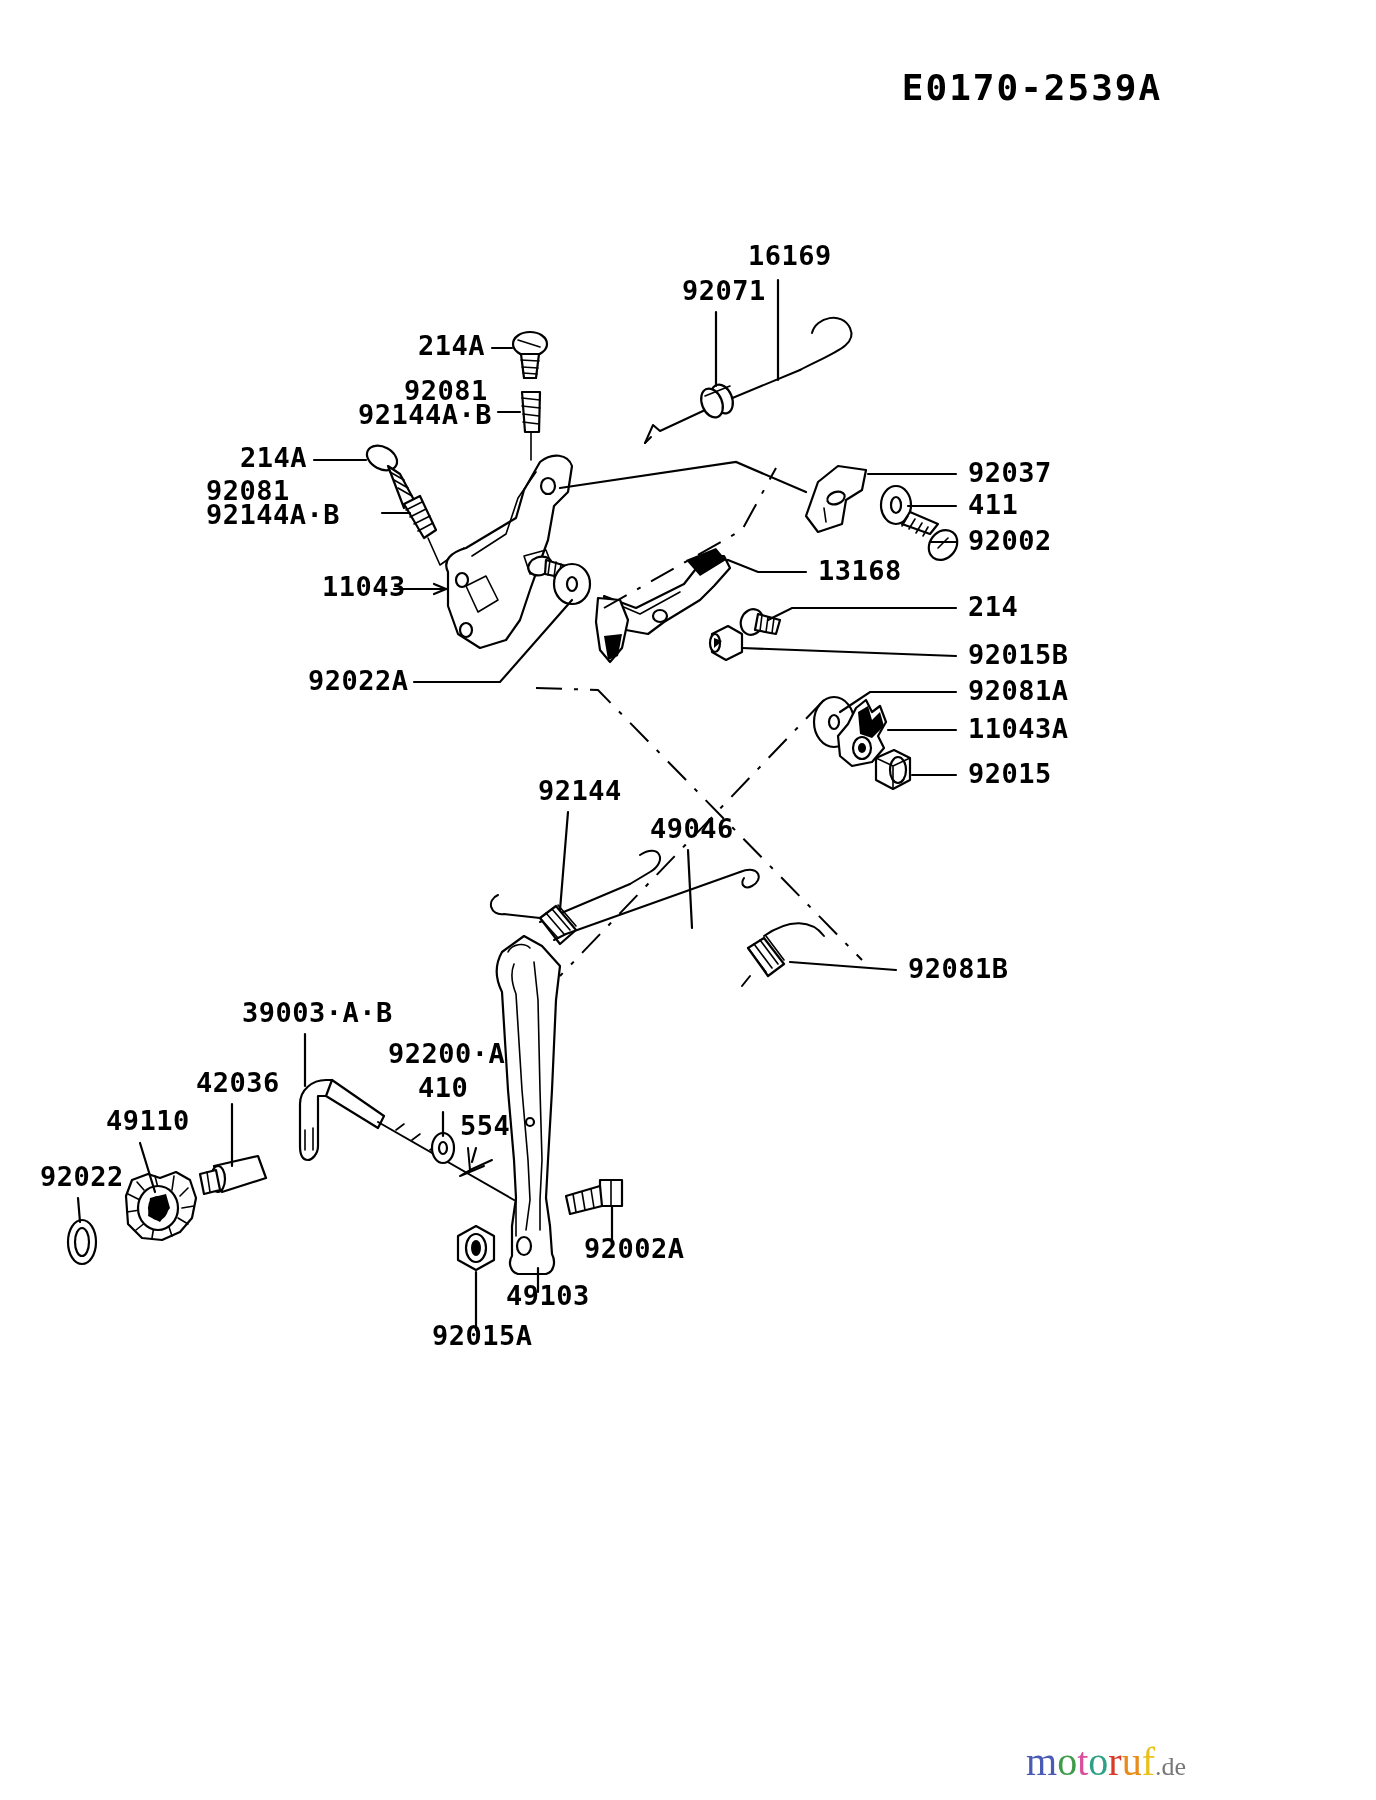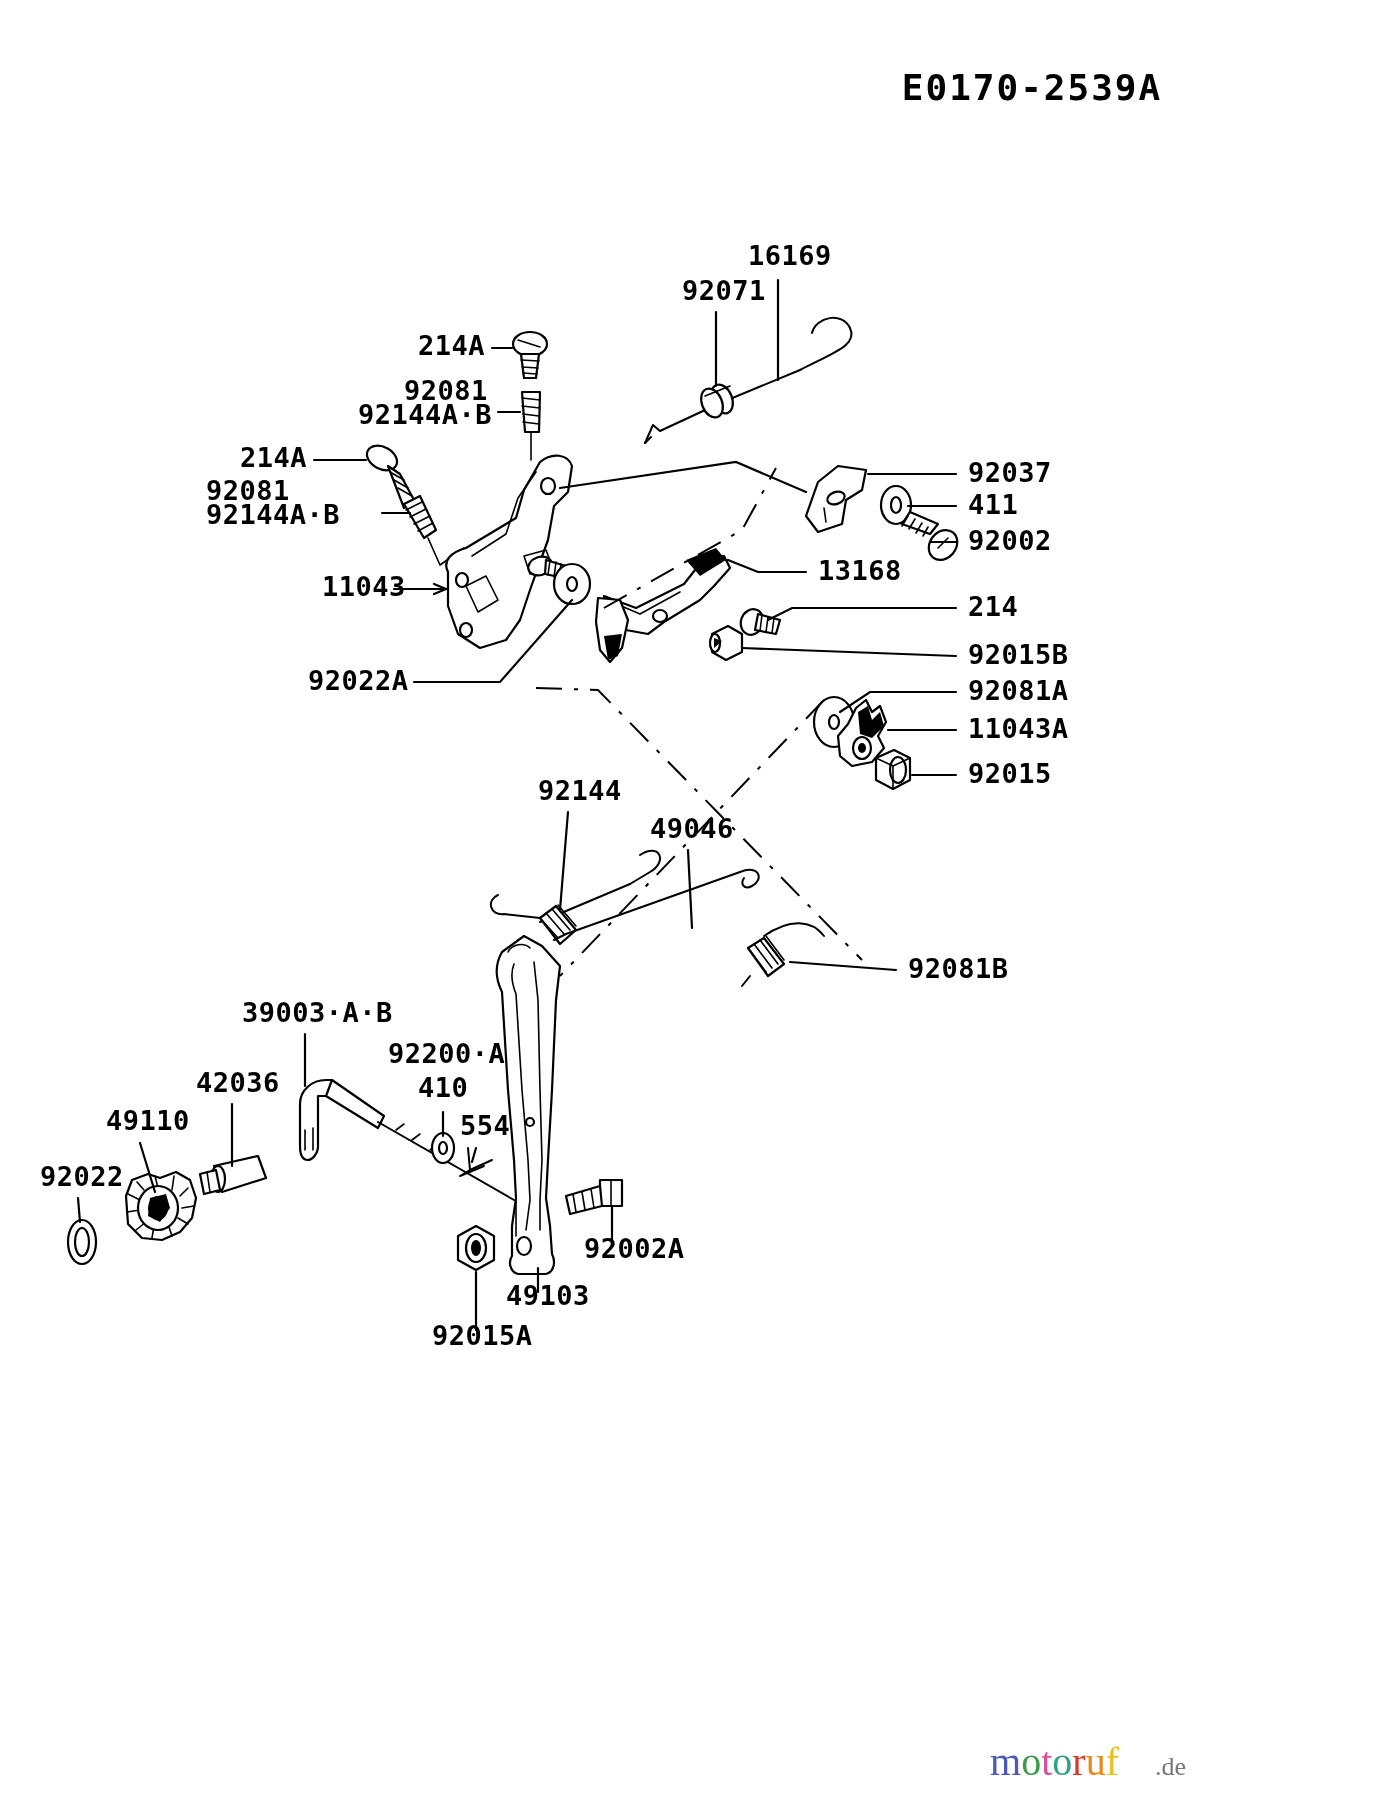--- a/index.html
+++ b/index.html
@@ -80,21 +80,21 @@
     position: absolute;
     right: 22px;
     bottom: 18px;
     font-family: "Liberation Serif", serif;
     font-size: 40px;
     line-height: 1;
     white-space: nowrap;
     user-select: none;
   }
   #watermark span { font-weight: 400; }
-  .wm-dot { font-size: 26px; color: #777; margin-left: 36px; }
+  .wm-dot { font-size: 26px; color: #777; }
 </style>
 </head>
 <body>
 
 <div id="page">
 
   <svg id="diagram-svg" viewBox="0 0 1376 1800">
 
     <text class="dtitle" id="title-text" x="1032" y="100" text-anchor="middle">E0170-2539A</text>
 

